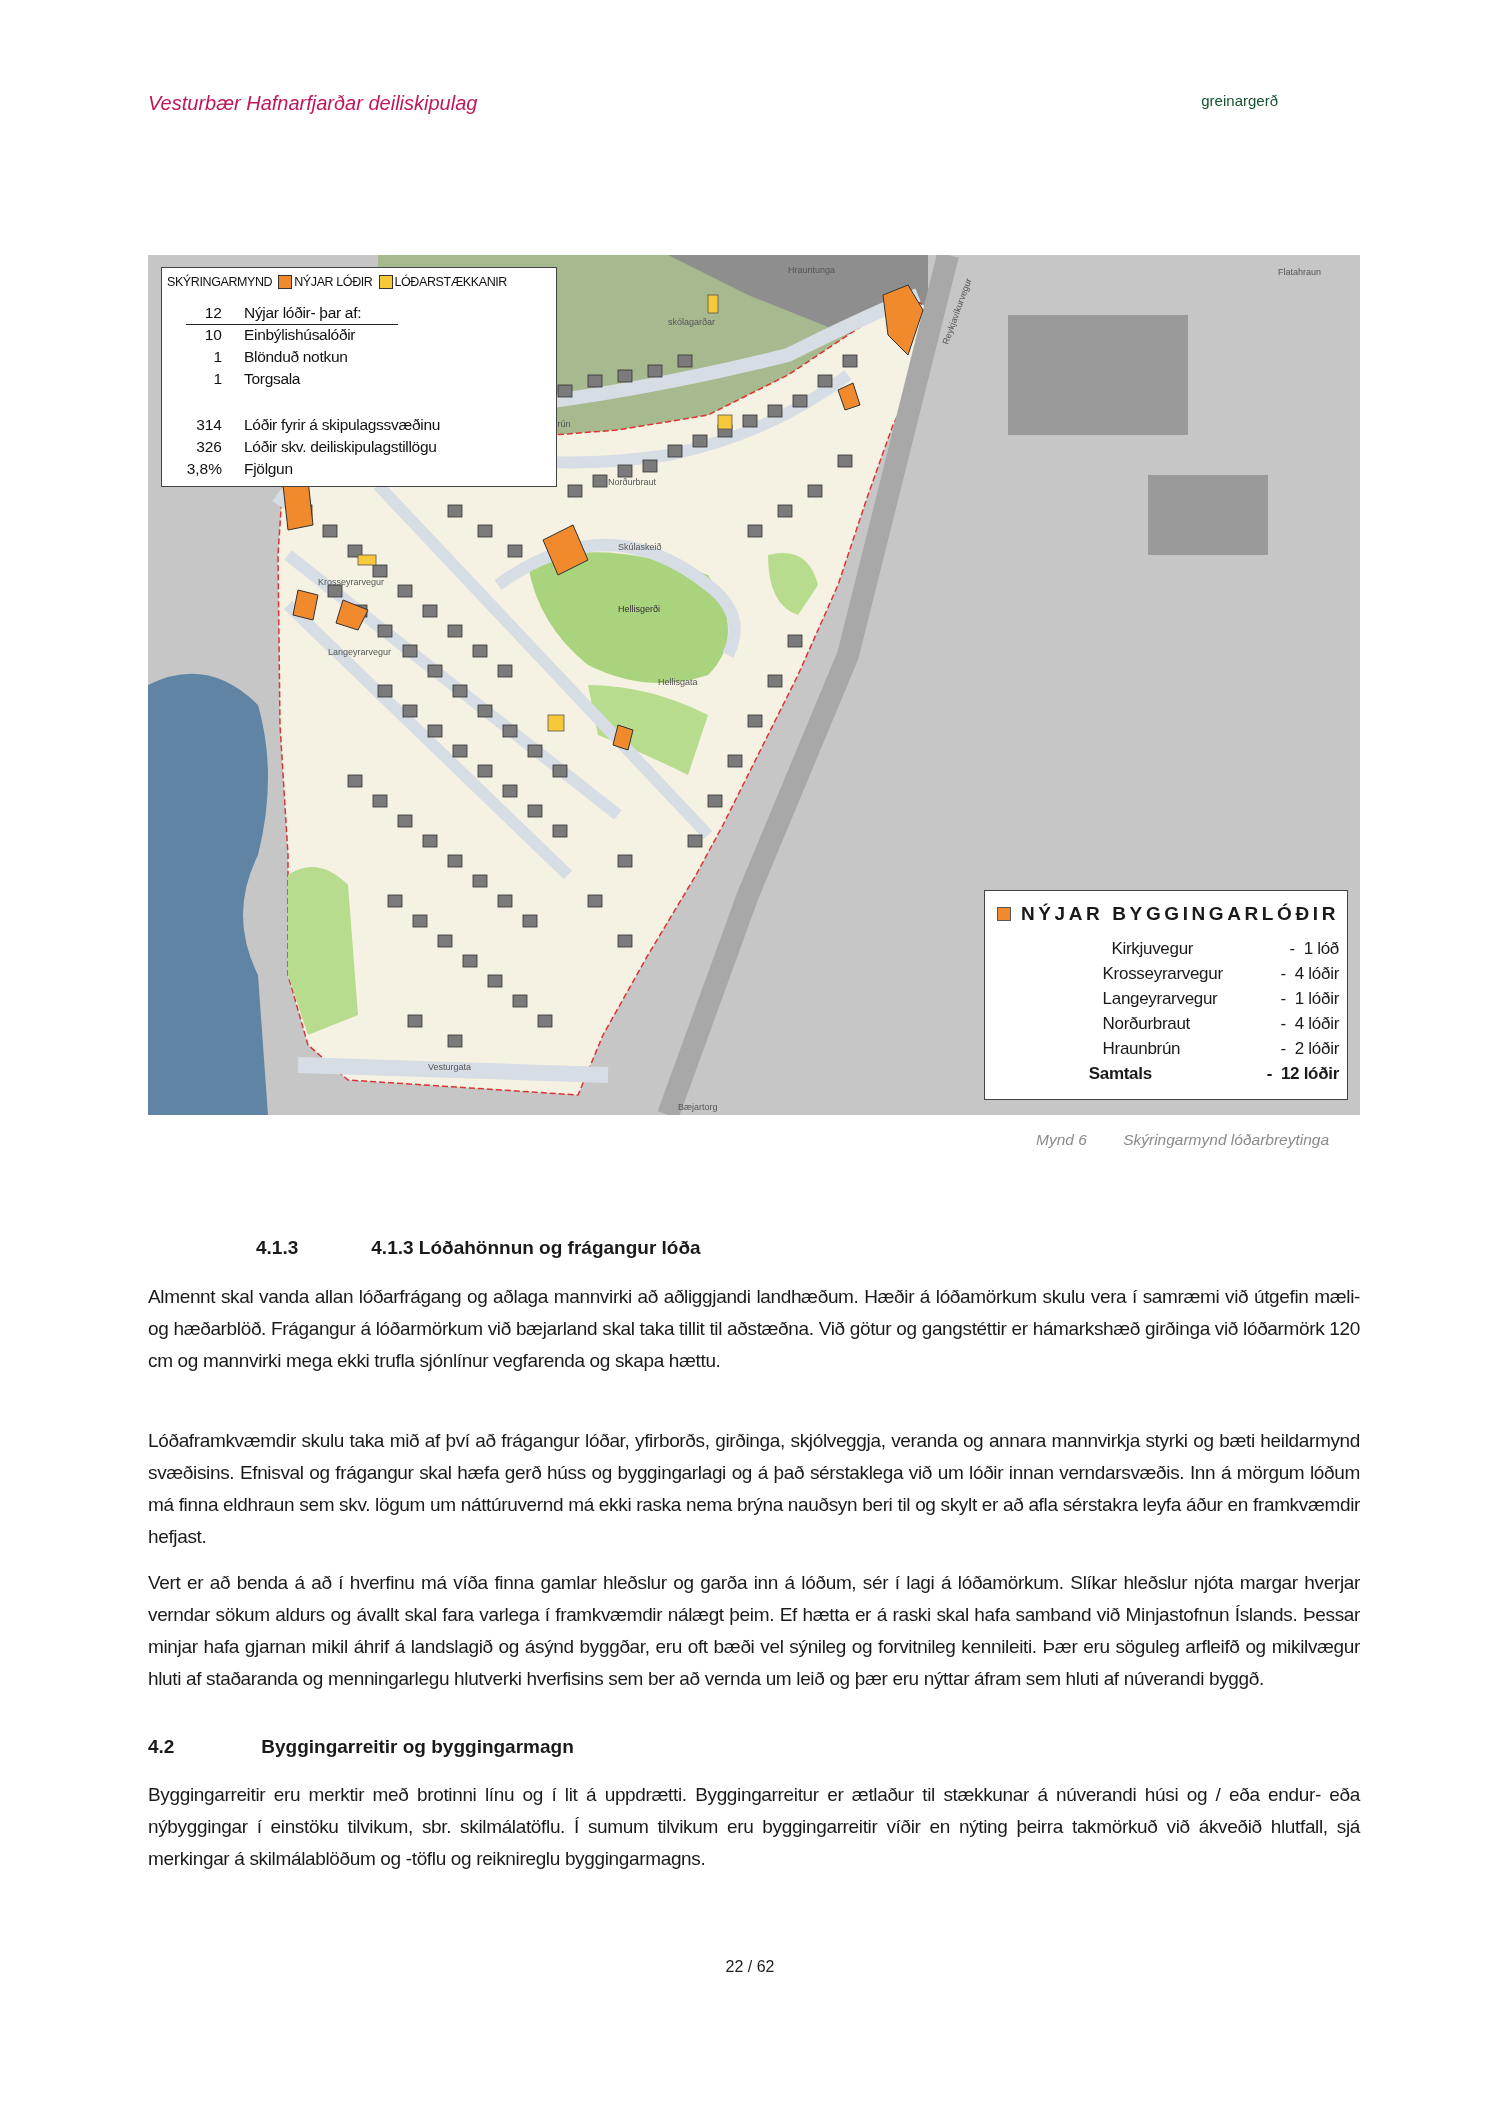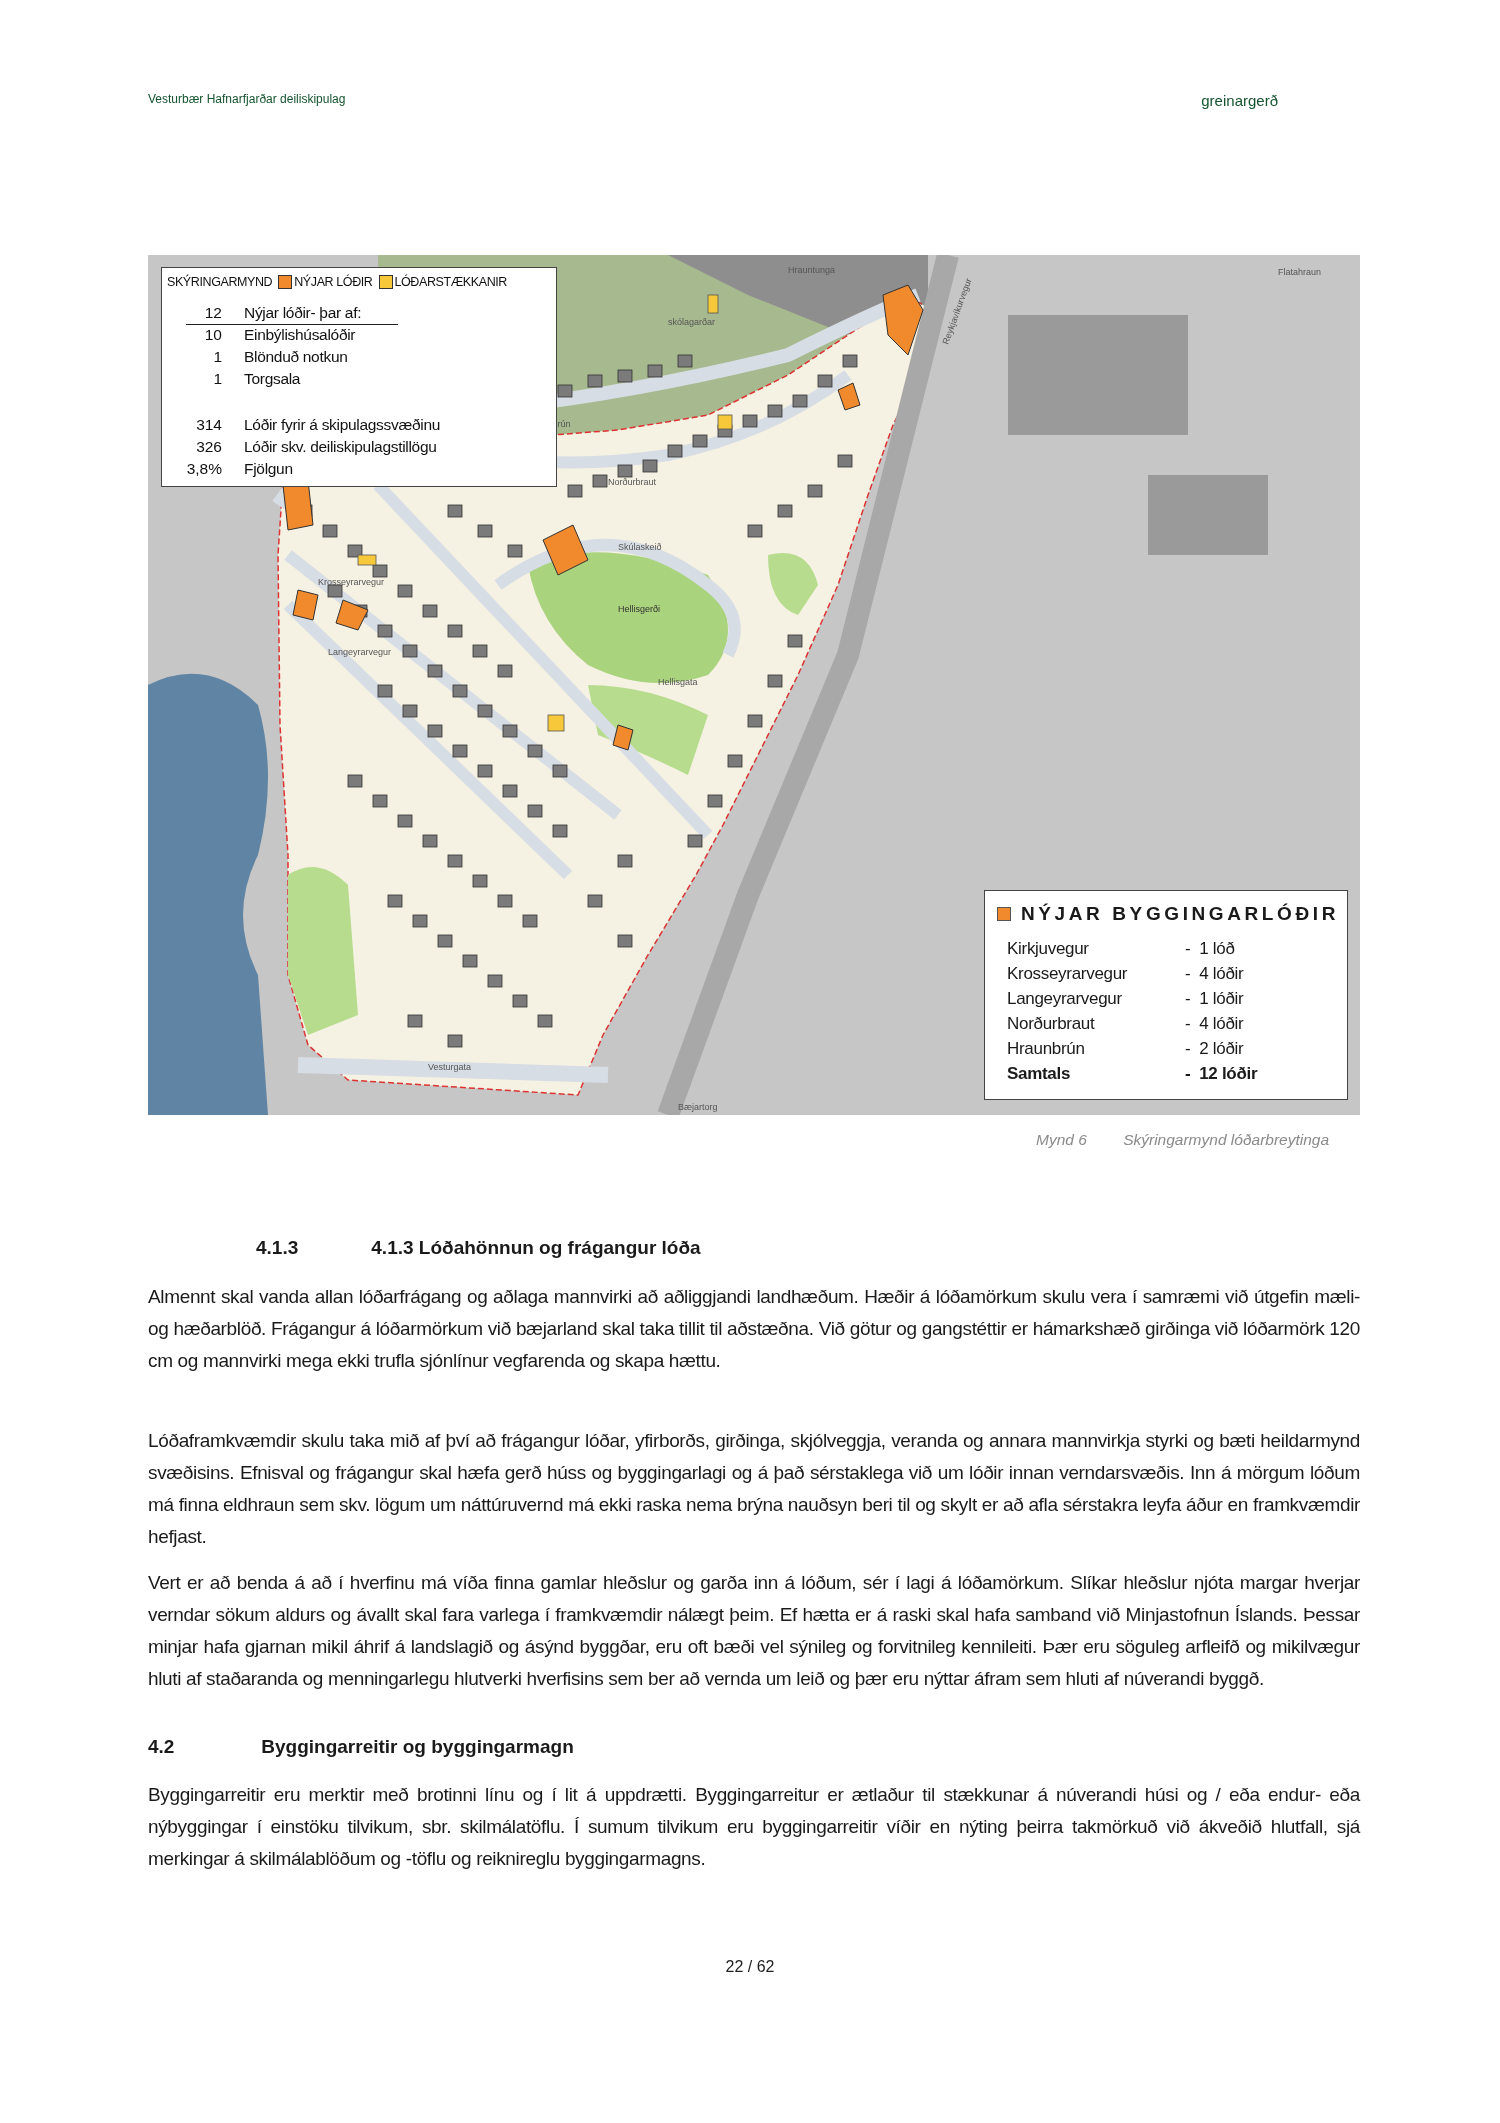--- a/index.html
+++ b/index.html
@@ -1,18 +1,18 @@
 <!DOCTYPE html>
 <html><head>
 <meta charset="utf-8">
 <style>
   html, body { margin: 0; padding: 0; background: #ffffff; }
   body { width: 1500px; height: 2123px; position: relative; overflow: hidden;
          font-family: "Liberation Sans", "DejaVu Sans", sans-serif; color: #1a1a1a; }
-  .header-left { position: absolute; left: 148px; top: 92px; font-size: 12px; color:#14532d; }
+  .header-left { position: absolute; left: 148px; top: 92px; font-size: 20px; color:#be185d;font-style:italic; }
   .header-right { position: absolute; right: 222px; top: 92px; font-size: 15px; color:#14532d; }
 
   .figure { position: absolute; left: 148px; top: 255px; width: 1212px; height: 860px;
             background: #c9c9c9; overflow: hidden; }
   .figure svg { position: absolute; left: 0; top: 0; }
 
   .legend-box { position: absolute; left: 13px; top: 12px; width: 396px; height: 220px;
                 background: #fff; border: 1.5px solid #444; box-sizing: border-box;
                 font-family: "Liberation Sans", sans-serif; font-size: 15.5px; color:#111; }
   .legend-head { position: absolute; left: 5px; top: 7px; display: flex; 
@@ -22,21 +22,21 @@
   .stat { position: absolute; left: 0; width: 390px; height: 22px; display: flex; }
   .stat .num { width: 60px; text-align: right; }
   .stat .lbl { margin-left: 22px; letter-spacing: -0.3px; }
   .underline-row { position: absolute; left: 24px; top: 56px; width: 212px; border-top: 1px solid #222; }
 
   .plots-box { position: absolute; left: 836px; top: 635px; width: 364px; height: 210px;
                background: #fff; border: 1.5px solid #444; box-sizing: border-box; }
   .plots-title { position: absolute; left: 12px; top: 12px; display: flex; align-items: center;
                  gap: 10px; font-weight: bold; font-size: 19px; letter-spacing: 3.6px; }
   .plots-title .swatch { width: 12px; height: 12px; background: #f08a2c; border-color:#555; }
-  .plot-row { position: absolute; left: 22px; width: 320px; font-size: 17px; display: flex; letter-spacing: -0.3px; }
+  .plot-row { position: absolute; left: 34px; width: 320px; font-size: 17px; display: flex; letter-spacing: -0.3px; justify-content: flex-end; }
   .plot-row .street { width: 178px; }
   .plot-row .count { white-space: pre; }
   .plot-row.total { font-weight: bold; }
 
   .caption { position: absolute; left: 1036px; top: 1131px; font-size: 15.5px; color: #8a8a8a; font-style: italic; }
   .caption .fig-num { margin-right: 32px; }
 
   .h3 { position: absolute; left: 256px; top: 1237px; font-weight: bold; font-size: 19px; }
   .h3 .num { display: inline-block; width: 110px; }
   .h2 { position: absolute; left: 148px; top: 1736px; font-weight: bold; font-size: 19px; }

